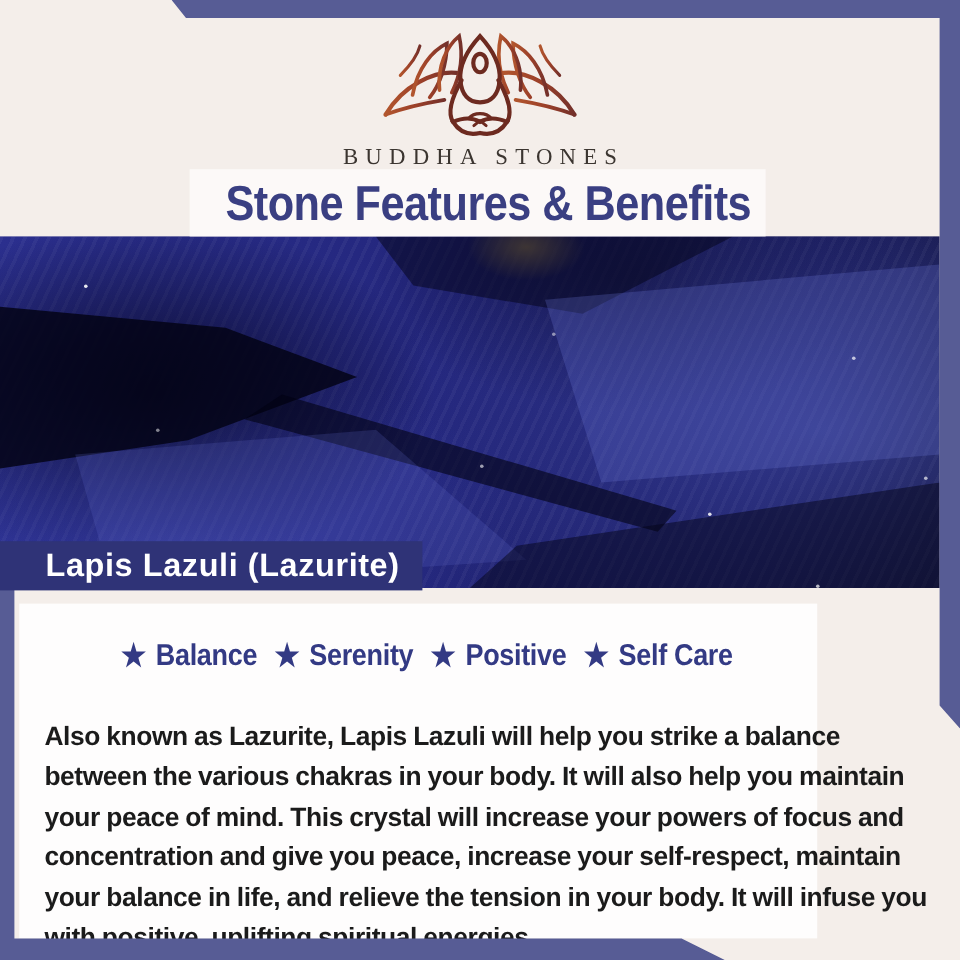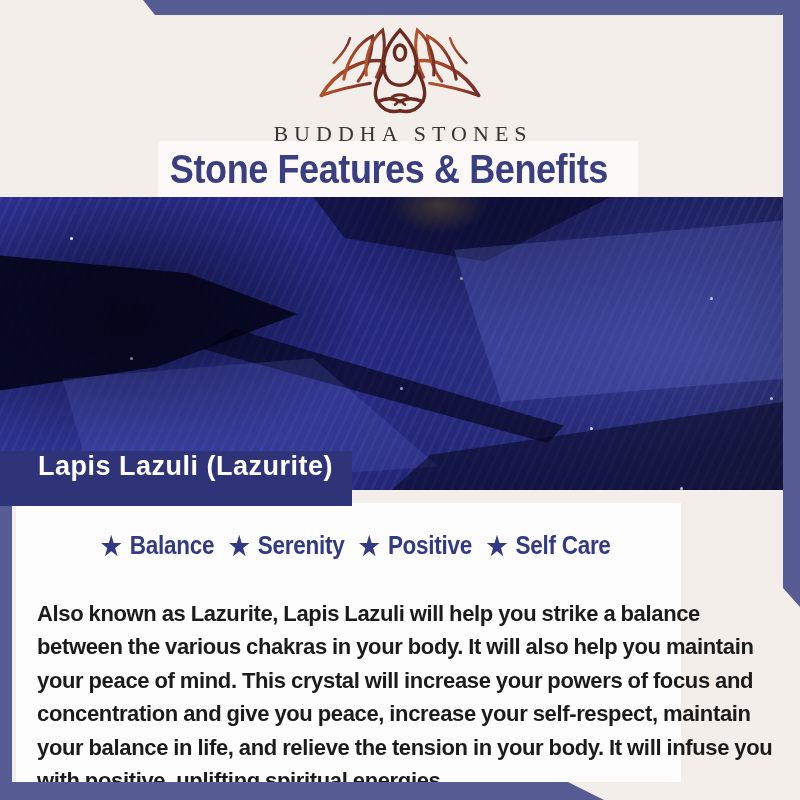--- a/index.html
+++ b/index.html
@@ -14,27 +14,27 @@
     clip-path:polygon(143px 0, 800px 0, 800px 607px, 783px 588px, 783px 15px, 155px 15px);
   }
   .frame-bottom{
     position:absolute; inset:0; background:#575c95; z-index:4; pointer-events:none;
     clip-path:polygon(0 490px, 12px 490px, 12px 782px, 568px 782px, 604px 800px, 0 800px);
   }
   
   .logo-wrap{position:absolute; left:0; top:26px; width:800px; text-align:center; z-index:2;}
   .logo-svg{display:block; margin:0 auto; width:176px; height:94px;}
   .brand-name{
-    margin-top:1px; font-family:"Liberation Serif", serif; font-size:22px;
+    margin-top:1px; font-family:"Liberation Serif", serif; font-size:19px;
     color:#3b3530; letter-spacing:6px; padding-left:6px; font-weight:normal;
   }
   
   .title-band{
     position:absolute; left:158px; top:141px; width:480px; height:56px;
-    background:#fcf9f8; z-index:3; display:flex; align-items:center; justify-content:flex-end;
+    background:#fcf9f8; z-index:3; display:flex; align-items:center; justify-content:flex-start;
   }
   .title-text{
     display:inline-block; transform:scaleX(.88); transform-origin:center;
     font-size:41px; font-weight:bold; color:#3a3f82; letter-spacing:-.5px; white-space:nowrap;
   }
   
   .rock{
     position:absolute; left:0; top:197px; width:783px; height:293px; z-index:1; overflow:hidden;
     background-image:
       radial-gradient(ellipse 70px 40px at 56% 3%, rgba(146,124,78,.85), rgba(146,124,78,0) 70%),
@@ -56,22 +56,22 @@
     position:absolute; left:70px; top:40px; width:3px; height:3px; border-radius:50%;
     background:rgba(255,255,255,.9);
     box-shadow: 520px 190px 0 rgba(255,255,255,.85), 610px 250px 0 rgba(255,255,255,.7),
       140px 215px 0 rgba(255,255,255,.8), 330px 150px 0 rgba(255,255,255,.6),
       640px 60px 0 rgba(255,255,255,.7), 240px 260px 0 rgba(255,255,255,.75),
       450px 265px 0 rgba(255,255,255,.6), 60px 120px 0 rgba(255,255,255,.5),
       700px 160px 0 rgba(255,255,255,.65), 390px 40px 0 rgba(255,255,255,.5);
   }
   
   .label-band{
-    position:absolute; left:0; top:451px; width:352px; height:55px; z-index:6;
-    background:#2f3377; display:flex; align-items:flex-start;
+    position:absolute; left:0; top:451px; width:352px; height:41px; z-index:6;
+    background:#2f3377; display:flex; align-items:center;
   }
   .label-text{
     color:#ffffff; font-size:27px; font-weight:bold; letter-spacing:.5px;
     padding-left:38px; white-space:nowrap;
   }
   
   .card{
     position:absolute; left:16px; top:503px; width:665px; height:279px;
     background:#fefdfd; z-index:3;
   }

